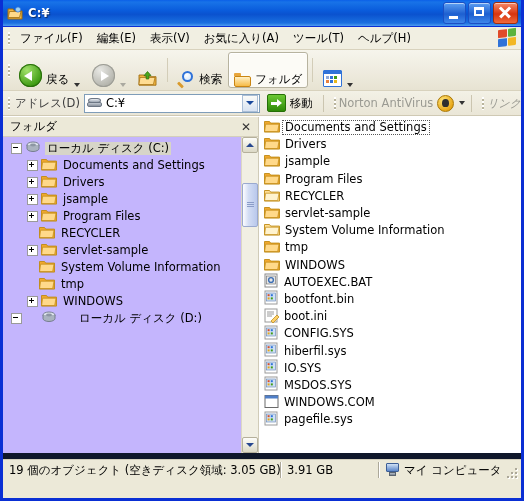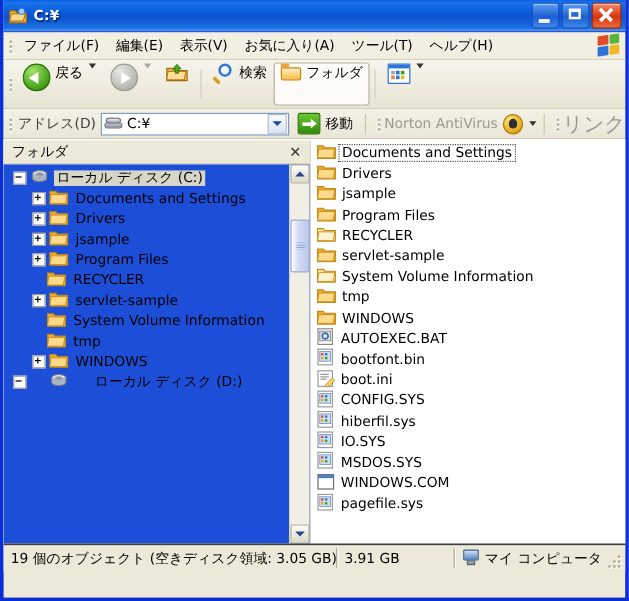--- a/index.html
+++ b/index.html
@@ -68,21 +68,21 @@
   .flag span:nth-child(2){background:#5bb33e;}
   .flag span:nth-child(3){background:#2f72d8;}
   .flag span:nth-child(4){background:#f2b723;}
 
   
   .toolbar{
     height:40px;display:flex;align-items:center;
     background:linear-gradient(180deg,#f6f5ec 0%,#efece0 50%,#e7e3d2 100%);
     border-bottom:1px solid #d8d2bd;
   }
-  .tb-btn{display:flex;align-items:flex-start;height:34px;padding:0 5px;border:1px solid transparent;border-radius:3px;}
+  .tb-btn{display:flex;align-items:flex-end;height:34px;padding:0 5px;border:1px solid transparent;border-radius:3px;}
   .tb-btn.pressed{
     border:1px solid #b7b39f;background:#fcfbf6;
     box-shadow:inset 1px 1px 0 #fff;
   }
   .tb-label{font-size:11.5px;margin-left:4px;color:#000;}
   .tb-sep{width:1px;height:24px;background:#d3cdb8;margin:0 4px;}
   .arrow-dn{width:0;height:0;border-left:3.5px solid transparent;border-right:3.5px solid transparent;border-top:4px solid #333;margin-left:5px;}
   .arrow-dn.dim{border-top-color:#aaa9a0;}
   .circ{width:23px;height:23px;border-radius:50%;position:relative;flex:none;}
   .circ.green{background:radial-gradient(circle at 35% 28%,#a3e26c,#3f9c14 70%,#2d7a0c);box-shadow:inset 0 0 0 1px #2b6f0d;}
@@ -130,37 +130,37 @@
   .drive-ico .top{position:absolute;left:1px;top:1px;width:13px;height:5px;background:linear-gradient(180deg,#e9edf2,#9fa8b4);border:1px solid #6d7785;border-radius:6px/4px;box-sizing:border-box;}
   .drive-ico .bot{position:absolute;left:0;top:5px;width:15px;height:5px;background:linear-gradient(180deg,#c3cad3,#8a929d);border:1px solid #6d7785;border-radius:2px;box-sizing:border-box;}
   .go-btn{display:flex;align-items:center;height:20px;padding:0 4px;margin-left:3px;}
   .go-ico{width:17px;height:16px;background:linear-gradient(180deg,#6bc832,#2f8a08);border:1px solid #256f06;border-radius:2px;position:relative;flex:none;}
   .go-ico::after{content:"";position:absolute;left:3px;top:6.5px;width:8px;height:3px;background:#fff;}
   .go-ico::before{content:"";position:absolute;right:2.5px;top:4px;width:0;height:0;border-top:4px solid transparent;border-bottom:4px solid transparent;border-left:5px solid #fff;z-index:2;}
   .nav-sep{width:1px;height:17px;background:#cbc5b0;margin:0 5px 0 6px;}
   .norton{font-size:11.5px;color:#9a9a92;white-space:nowrap;text-align:right;}
   .norton-ico{width:15px;height:15px;border-radius:50%;background:radial-gradient(circle at 35% 30%,#ffe479,#e8a81a 70%,#c9890a);border:1px solid #a97806;margin-left:4px;position:relative;flex:none;}
   .norton-ico::after{content:"";position:absolute;left:4px;top:3px;width:7px;height:8px;border-radius:50% 50% 45% 45%;background:#2f2f2f;}
-  .links{font-size:17px;color:#9a9a92;}
+  .links{font-size:11px;color:#9a9a92;font-style:italic;}
 
   
   .panes{display:flex;height:336px;background:#fff;border-top:1px solid #fff;}
   .tree-pane{
     width:255px;flex:none;background:#fff;position:relative;
     border-right:1px solid #d0cbb8;
     display:flex;flex-direction:column;
   }
   .tree-head{
     height:19px;display:flex;align-items:center;justify-content:space-between;
     background:#ece9d8;padding:0 5px 0 7px;
     border-bottom:1px solid #d4cfbb;
   }
   .tree-head-title{font-size:11.5px;color:#000;}
   .tree-close{font-size:12px;font-weight:bold;color:#333;line-height:1;padding:0 2px;}
-  .tree-body{flex:1;display:flex;background:#1d4ed8;overflow:hidden;position:relative;}
+  .tree-body{flex:1;display:flex;background:#c4b5fd;overflow:hidden;position:relative;}
   .tree-items{flex:1;padding-top:3px;}
   .trow{display:flex;align-items:center;height:17px;white-space:nowrap;}
   .trow .lbl{font-size:11.5px;color:#000;padding:0 2px;line-height:13px;}
   .trow.sel .lbl{background:#d7d5c8;}
   .expander{
     width:9px;height:9px;border:1px solid #9a9a9a;background:#fff;
     position:relative;flex:none;margin-right:3px;
   }
   .expander::before{content:"";position:absolute;left:1px;top:3px;width:5px;height:1px;background:#000;}
   .expander.plus::after{content:"";position:absolute;left:3px;top:1px;width:1px;height:5px;background:#000;}
@@ -194,21 +194,21 @@
   .list-pane{flex:1;background:#fff;padding-top:2px;overflow:hidden;}
   .frow{display:flex;align-items:center;height:17.2px;padding-left:5px;white-space:nowrap;}
   .frow .fname{font-size:11.5px;color:#000;padding:0 2px;line-height:13px;}
   .frow.focus .fname{outline:1px dotted #555;outline-offset:0;}
   .fico{margin-right:3px;flex:none;}
 
   
   .statusbar{
     height:22px;display:flex;align-items:center;
     background:#ece9d8;
-    border-top:1px solid #0f172a;
+    border-top:6px solid #0f172a;
     box-shadow:inset 0 1px 0 #d4cfbb;
     position:relative;
   }
   .st-cell{font-size:11.5px;color:#000;padding:0 6px;height:18px;display:flex;align-items:center;white-space:nowrap;}
   .st-sep{width:1px;height:16px;background:#aca899;box-shadow:1px 0 0 #fff;}
   .st-a{width:265px;flex:none;}
   .st-b{width:85px;flex:none;}
   .mycomp-ico{width:15px;height:14px;position:relative;flex:none;margin-right:4px;}
   .mycomp-ico .scr{position:absolute;left:1px;top:0;width:13px;height:9px;background:linear-gradient(180deg,#cfe0f5,#5b86c9);border:1px solid #3c5e96;box-sizing:border-box;border-radius:1px;}
   .mycomp-ico .base{position:absolute;left:4px;top:9px;width:7px;height:4px;background:linear-gradient(180deg,#b9c2cc,#78828f);border:1px solid #5a6470;box-sizing:border-box;}

